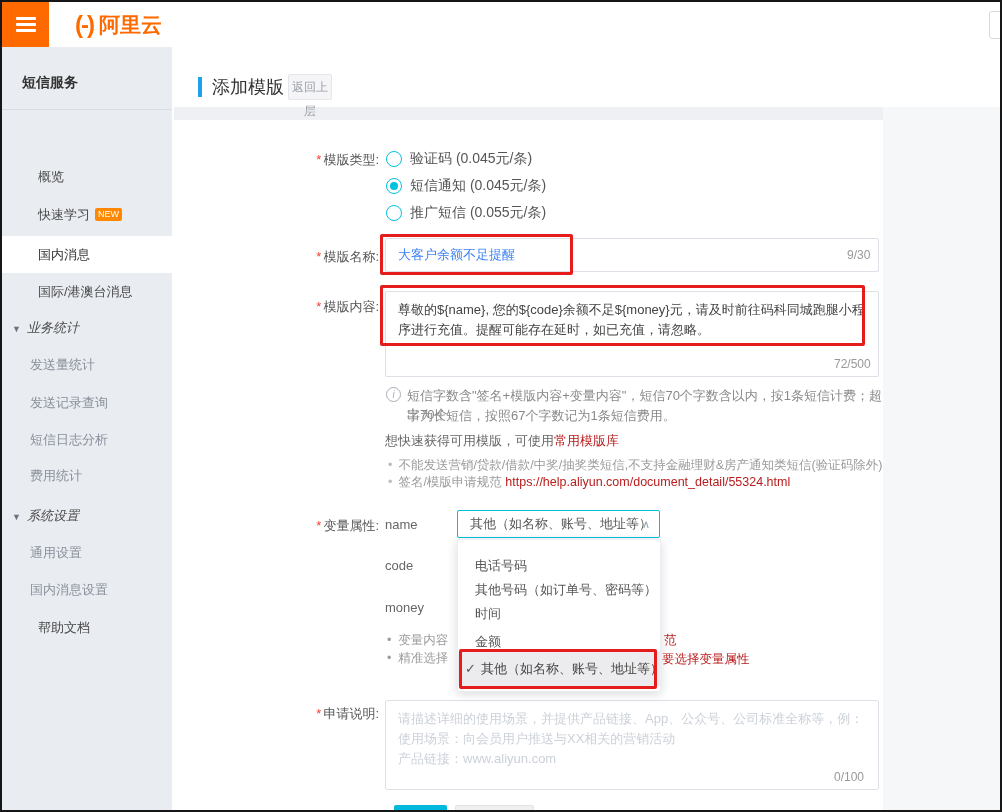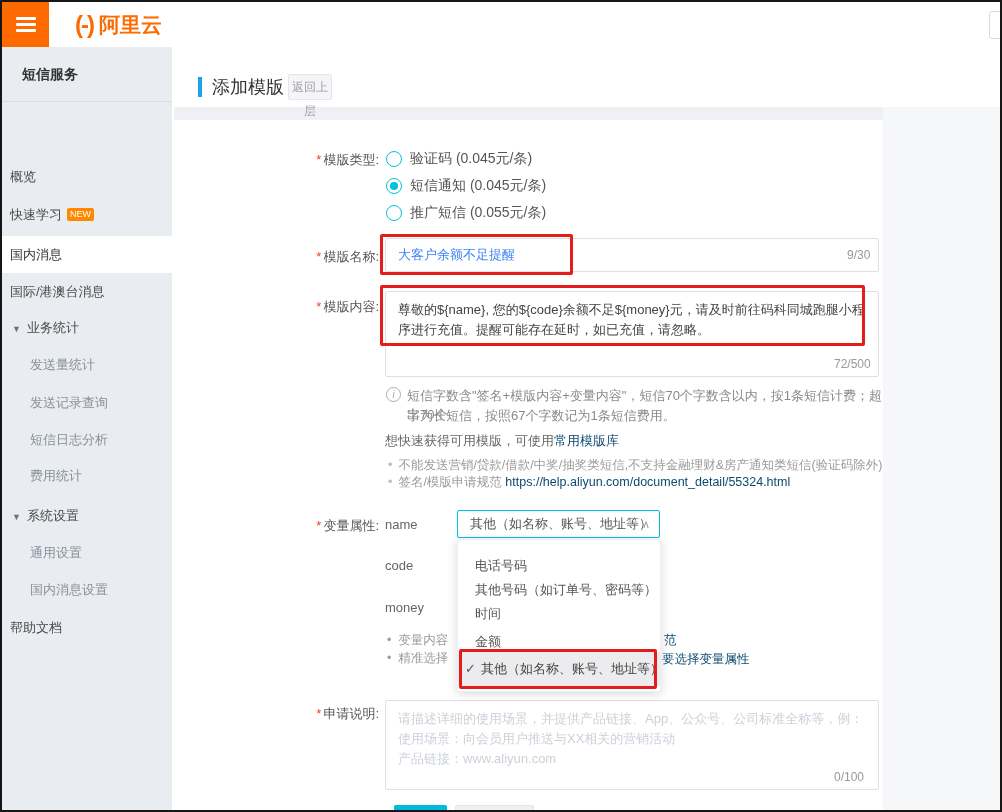--- a/index.html
+++ b/index.html
@@ -18,28 +18,28 @@
   .logo { position:absolute; left:73px; top:8px; height:30px; display:flex; align-items:center;
     color:#FF6A00; font-weight:bold; }
   .logo .bracket { font-size:24px; letter-spacing:-2px; margin-right:6px; font-weight:bold; }
   .logo .brand { font-size:21px; }
   .search-partial { position:absolute; left:987px; top:9px; width:28px; height:28px;
     border:1px solid #d9d9d9; border-radius:3px; background:#fff; }
   .search-partial .blob { position:absolute; right:3px; top:7px; width:13px; height:13px;
     border-radius:50%; background:#8c8c8c; opacity:.8; }
   
   .sidebar { position:absolute; left:0; top:45px; width:170px; height:767px; background:#e9ecf1; z-index:4; }
-  .sidebar-title { position:absolute; left:0; top:0; width:170px; height:55px; line-height:55px;
+  .sidebar-title { position:absolute; left:0; top:8px; width:170px; height:55px; line-height:55px;
     padding-left:20px; font-size:14px; font-weight:bold; color:#333; border-bottom:1px solid #d9dce2; }
   .side-item { position:absolute; left:0; width:170px; height:37px; line-height:37px;
-    font-size:13px; color:#4a4a4a; padding-left:8px; cursor:pointer; }
+    font-size:13px; color:#4a4a4a; padding-left:36px; cursor:pointer; }
   .side-item.sub { padding-left:28px; color:#8a909b; }
   .side-item.selected { background:#fff; color:#333; }
   .side-item .tri { font-size:9px; color:#6b7280; margin-right:6px; }
-  .side-item.group { padding-left:10px; }
+  .side-item.group { padding-left:10px;font-style:italic; }
   .badge-new { display:inline-block; margin-left:5px; background:#ff8800; color:#fff;
     font-size:9px; line-height:13px; padding:0 3px; border-radius:2px; vertical-align:2px; }
   
   .main-bg-band { position:absolute; left:172px; top:105px; width:830px; height:13px; background:#eef0f4; }
   .right-gray { position:absolute; left:881px; top:105px; width:121px; height:707px; background:#f6f7f9; }
   .page-title-bar { position:absolute; left:196px; top:72px; height:26px; display:flex; align-items:center; }
   .title-accent { width:4px; height:20px; background:#1ba2e8; margin-right:10px; }
   .page-title { font-size:18px; color:#333; }
   .back-btn { position:absolute; left:286px; top:72px; width:44px; height:26px; background:#f5f5f7;
     border:1px solid #e6e6ea; border-radius:2px; color:#9aa0a8; font-size:12px; text-align:center;
@@ -56,21 +56,21 @@
   .tbox { position:absolute; background:#fff; border:1px solid #dcdfe6; border-radius:2px; }
   .name-input { left:383px; top:236px; width:494px; height:34px; line-height:32px;
     padding-left:12px; font-size:13px; color:#3b82f6; }
   .counter { position:absolute; font-size:12px; color:#999; }
   .content-box { left:383px; top:289px; width:494px; height:86px; padding:8px 12px;
     font-size:13px; line-height:20px; color:#444; word-break:break-all; }
   .notice-icon { position:absolute; left:384px; top:385px; width:15px; height:15px; border:1px solid #a9adb5;
     border-radius:50%; color:#a9adb5; font-size:10px; text-align:center; line-height:14px; font-style:italic; }
   .notice-line { position:absolute; left:405px; width:478px; font-size:13px; color:#8a8a8a; line-height:19px; }
   .tip-line { position:absolute; left:383px; top:430px; font-size:13px; color:#666; }
-  .link { color:#0c4a6e; cursor:pointer; }
+  .link { color:#b91c1c; cursor:pointer; }
   .rule { position:absolute; left:386px; font-size:12.5px; color:#9b9b9b; }
   .rule .dot { color:#bbb; margin-right:6px; }
   .var-name { position:absolute; left:383px; font-size:13px; color:#666; }
   .select-box { position:absolute; left:455px; top:508px; width:203px; height:28px;
     border:1px solid #00C1DE; border-radius:2px; background:#fff; font-size:13px; color:#555;
     line-height:26px; padding-left:12px; cursor:pointer; z-index:20; }
   .select-box .chev { position:absolute; right:9px; top:0; color:#8fa3b0; font-size:11px; }
   .dropdown { position:absolute; left:455px; top:537px; width:204px; height:153px; background:#fff;
     border:1px solid #ebeef5; box-shadow:0 2px 10px rgba(0,0,0,.15); z-index:20; }
   .opt { position:absolute; left:0; width:100%; height:24px; line-height:24px; padding-left:17px;

